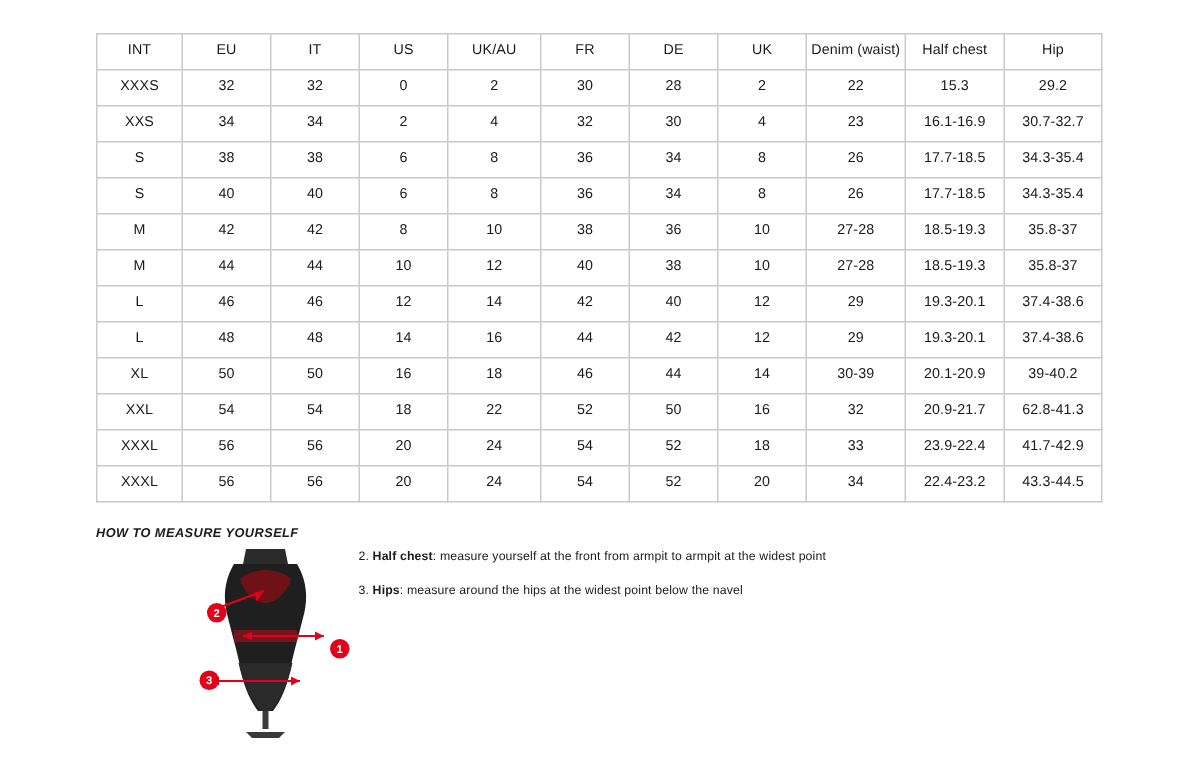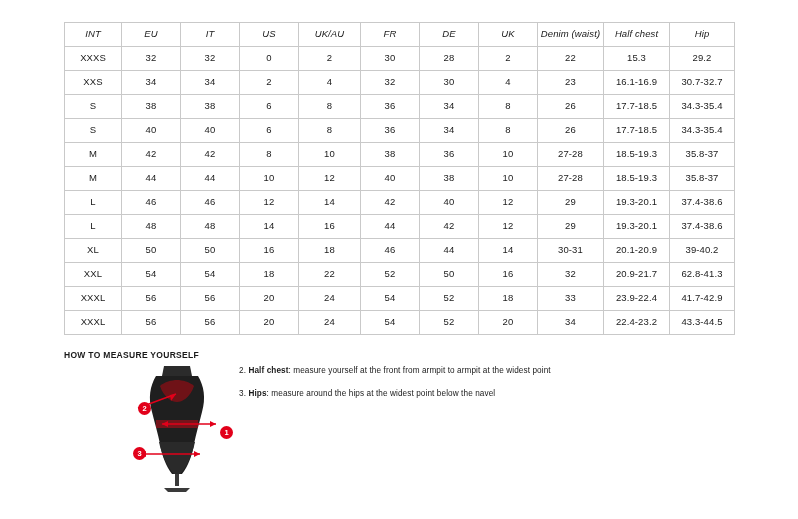--- a/index.html
+++ b/index.html
@@ -40,32 +40,32 @@
     vertical-align: middle;
     font-size: 9.5px;
     font-weight: normal;
     color: #1a1a1a;
     padding: 0 2px;
     line-height: 1.1;
     letter-spacing: 0.1px;
   }
   table.size-table th {
     font-weight: normal;
-    font-style: italic;
   }
 
   
   .measure-title {
     position: absolute;
     left: 64px;
     top: 350px;
     font-size: 8.5px;
     font-weight: bold;
     letter-spacing: 0.3px;
     color: #1a1a1a;
+    font-style: italic;
   }
   .measure-block {
     position: absolute;
     left: 64px;
     top: 362px;
     width: 680px;
     height: 130px;
   }
   .figure {
     position: absolute;
@@ -247,21 +247,21 @@
         </tr>
         <tr>
           <td>XL</td>
           <td>50</td>
           <td>50</td>
           <td>16</td>
           <td>18</td>
           <td>46</td>
           <td>44</td>
           <td>14</td>
-          <td>30-31</td>
+          <td>30-39</td>
           <td>20.1-20.9</td>
           <td>39-40.2</td>
         </tr>
         <tr>
           <td>XXL</td>
           <td>54</td>
           <td>54</td>
           <td>18</td>
           <td>22</td>
           <td>52</td>

